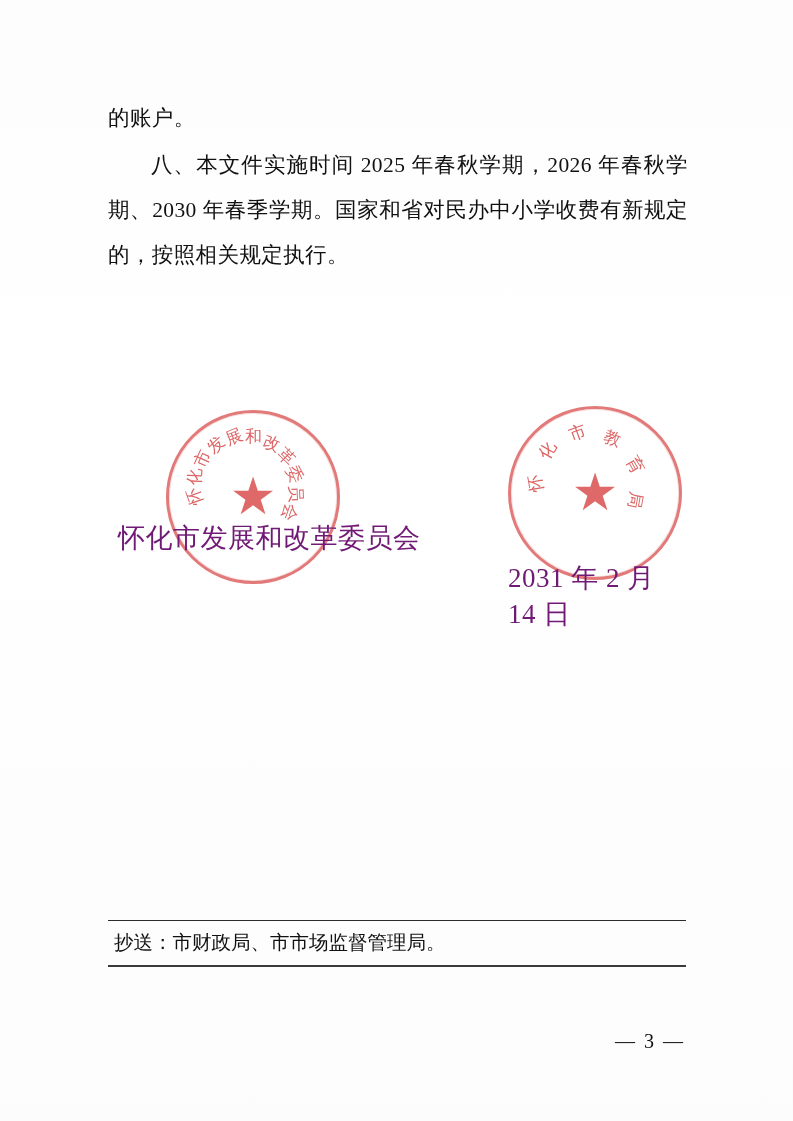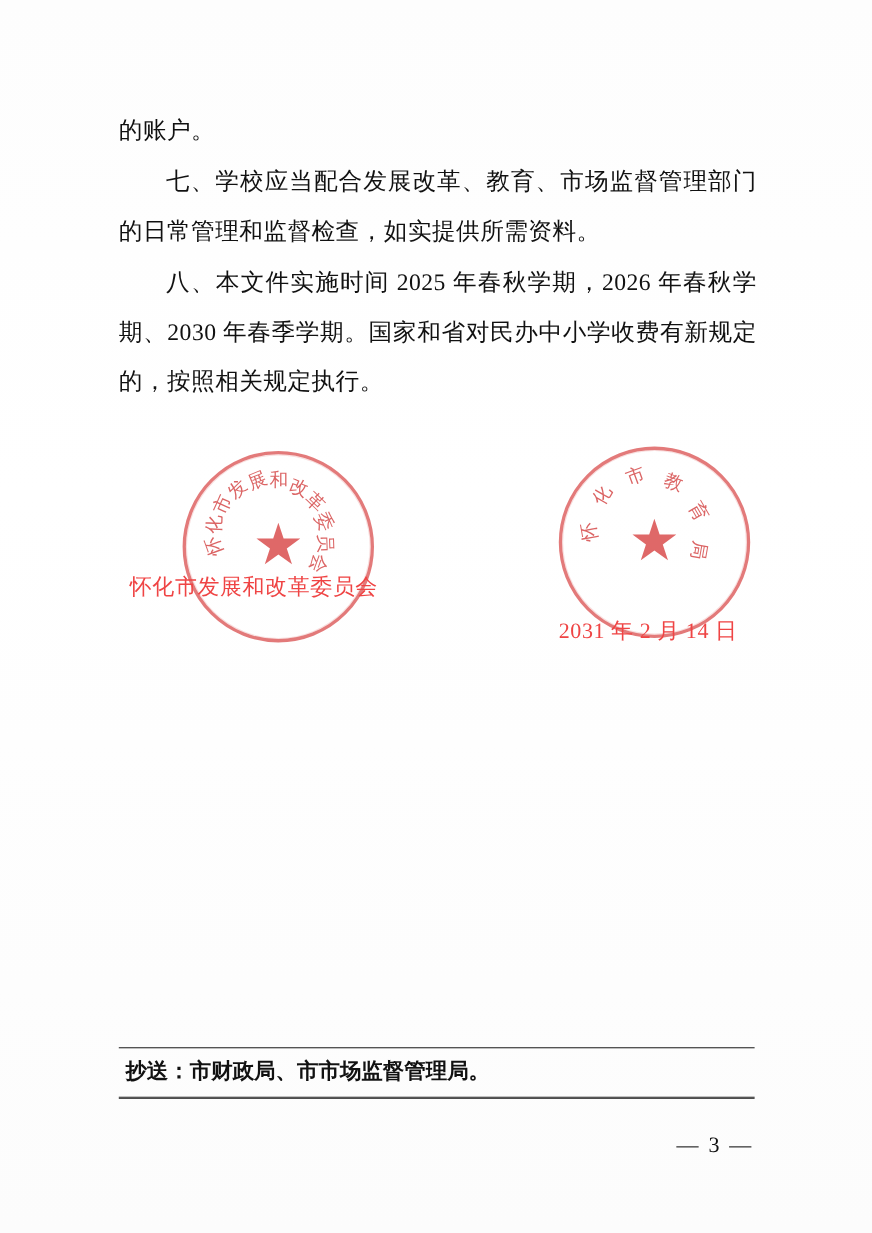--- a/index.html
+++ b/index.html
@@ -82,35 +82,34 @@
     font-family: "Liberation Serif", serif;
     font-size: 17px;
     color: rgba(209, 58, 58, 0.85);
     transform-origin: 0 0;
   }
   .seal-left { left: 58px; top: 10px; }
   .seal-right { left: 400px; top: 6px; }
 
   .sig-line {
     position: absolute;
-    font-size: 20px;
+    font-size: 27px;
     letter-spacing: 0.5px;
-    color: #ef4444;
+    color: #701a75;
   }
   .sig-left { left: 10px; top: 120px; }
   .sig-right { left: 400px; top: 116px; }
   .sig-date { left: 400px; top: 160px; }
 
   
   .footer {
     position: absolute;
     left: 108px;
-    top: 952px;
+    top: 920px;
     width: 578px;
-    font-weight: bold;
   }
   .rule {
     height: 1px;
     background: #2b2b2b;
     width: 100%;
   }
   .rule.thin { height: 1px; background: #3a3a3a; }
   .footer-row {
     display: flex;
     justify-content: space-between;
@@ -132,21 +131,20 @@
     color: #111;
   }
 </style>
 </head>
 <body>
 
 <div id="page">
 
   <div class="content">
     <p class="para">的账户。</p>
-    <p class="para indent">七、学校应当配合发展改革、教育、市场监督管理部门的日常管理和监督检查，如实提供所需资料。</p>
     <p class="para indent">八、本文件实施时间 2025 年春秋学期，2026 年春秋学期、2030 年春季学期。国家和省对民办中小学收费有新规定的，按照相关规定执行。</p>
   </div>
 
   <div class="seal-area">
 
     <div class="seal seal-left">
       <div class="ring-text">
           <span style="transform: translate(-66.2609px, 11.2052px) rotate(250deg);">怀</span>
           <span style="transform: translate(-69.9622px, -12.1638px) rotate(272deg);">化</span>
           <span style="transform: translate(-64.6398px, -35.2177px) rotate(294deg);">市</span>

